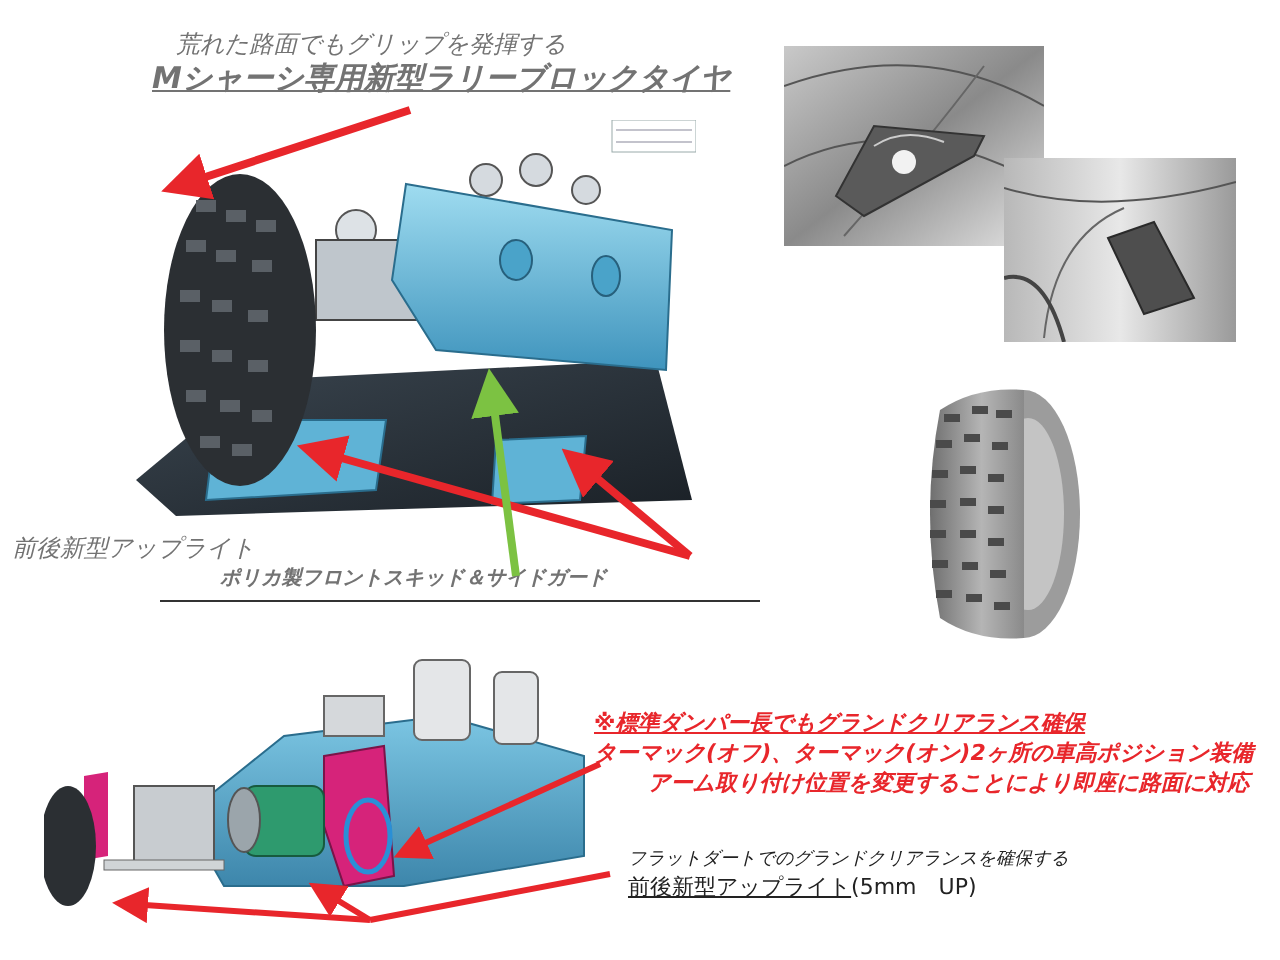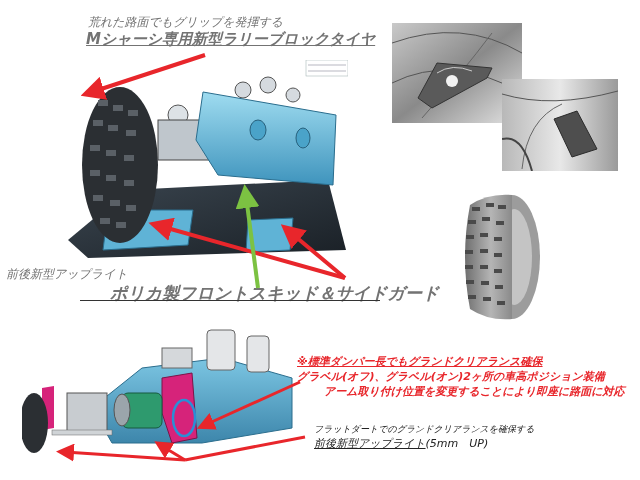--- a/index.html
+++ b/index.html
@@ -5,30 +5,30 @@
   html, body { margin:0; padding:0; }
   body { width:640px; height:480px; background:#ffffff; position:relative; overflow:hidden;
          font-family:"DejaVu Sans", sans-serif; }
   .abs { position:absolute; }
   .cap { font-style:italic; color:#737373; white-space:nowrap; }
   .cap-sm { font-size:12px; }
   .cap-lg { font-size:15px; font-weight:bold; text-decoration:underline; }
   .cap-red { color:#e8262b; font-size:11px; font-weight:bold; white-space:nowrap; font-style:italic; }
   .cap-red.u { text-decoration:underline;text-align:right; }
   .cap-note { font-size:9px; font-style:italic; color:#222; white-space:nowrap; }
-  .cap-note-b { font-size:11px; font-style:italic; color:#222; white-space:nowrap; }
+  .cap-note-b { font-size:11px; color:#222; white-space:nowrap; }
   .cap-note-b .u { text-decoration:underline; }
   .photo { overflow:hidden; }
   svg { display:block; }
 </style>
 </head>
 <body>
 
 <div class="abs cap cap-sm" style="left:88px; top:14px;">荒れた路面でもグリップを発揮する</div>
-<div class="abs cap cap-lg" style="left:86px; top:30px;">Mシャーシ専用新型ラリーブロックタイヤ</div>
+<div class="abs cap cap-lg" style="left:76px; top:30px;">Mシャーシ専用新型ラリーブロックタイヤ</div>
 
 <div class="abs photo" style="left:68px; top:60px; width:280px; height:198px;">
   <svg width="280" height="198" viewBox="0 0 280 198">
     <defs>
       <linearGradient id="skid" x1="0" y1="0" x2="0" y2="1">
         <stop offset="0" stop-color="#9fdcf0"></stop>
           <stop offset="1" stop-color="#3f94bd"></stop>
       </linearGradient>
       <linearGradient id="dark" x1="0" y1="0" x2="1" y2="1">
         <stop offset="0" stop-color="#3b4650"></stop>
@@ -74,21 +74,21 @@
         <rect x="48" y="162" width="10" height="6"></rect>
     </g>
 
     <rect x="238" y="0" width="42" height="16" fill="#fff" stroke="#9aa" stroke-width="0.5"></rect>
     <line x1="240" y1="5" x2="278" y2="5" stroke="#889" stroke-width="0.6"></line>
     <line x1="240" y1="11" x2="278" y2="11" stroke="#889" stroke-width="0.6"></line>
   </svg>
 </div>
 
 <div class="abs cap cap-sm" style="left:6px; top:266px;">前後新型アップライト</div>
-<div class="abs cap" style="left:110px; top:282px; font-size:17px; font-weight:bold;">ポリカ製フロントスキッド＆サイドガード</div>
+<div class="abs cap" style="left:110px; top:282px; font-size:10px; font-weight:bold;">ポリカ製フロントスキッド＆サイドガード</div>
 <div class="abs" style="left:80px; top:300px; width:300px; height:1px; background:#333;"></div>
 
 <div class="abs photo" style="left:392px; top:23px; width:130px; height:100px;">
   <svg width="130" height="100" viewBox="0 0 130 100">
     <defs>
       <linearGradient id="g1" x1="0" y1="0" x2="1" y2="1">
         <stop offset="0" stop-color="#c9c9c9"></stop>
           <stop offset="0.5" stop-color="#8a8a8a"></stop>
           <stop offset="1" stop-color="#e4e4e4"></stop>
       </linearGradient>
@@ -181,21 +181,21 @@
 
     <rect x="45" y="75" width="40" height="40" fill="#c8ccd0" stroke="#555"></rect>
     <polygon points="20,70 32,68 32,110 20,112" fill="#d6237a"></polygon>
 
     <ellipse cx="12" cy="105" rx="14" ry="30" fill="#2b2f33"></ellipse>
     <rect x="30" y="112" width="60" height="5" fill="#d0d4d7" stroke="#666" stroke-width="0.5"></rect>
   </svg>
 </div>
 
 <div class="abs cap-red u" style="left:297px; top:354px;">※標準ダンパー長でもグランドクリアランス確保</div>
-<div class="abs cap-red" style="left:297px; top:369px;">グラベル(オフ)、グラベル(オン)2ヶ所の車高ポジション装備</div>
+<div class="abs cap-red" style="left:297px; top:369px;">ターマック(オフ)、ターマック(オン)2ヶ所の車高ポジション装備</div>
 <div class="abs cap-red" style="left:297px; top:384px;margin-left:27px;">アーム取り付け位置を変更することにより即座に路面に対応</div>
 
 <div class="abs cap-note" style="left:314px; top:423px;">フラットダートでのグランドクリアランスを確保する</div>
 <div class="abs cap-note-b" style="left:314px; top:436px;">
   <span class="u">前後新型アップライト</span><span>(5mm　UP)</span>
 </div>
 
 <svg class="abs" style="left:0; top:0;" width="640" height="480">
   <defs>
     <marker id="ar" markerWidth="6" markerHeight="6" refX="3" refY="3" orient="auto">

